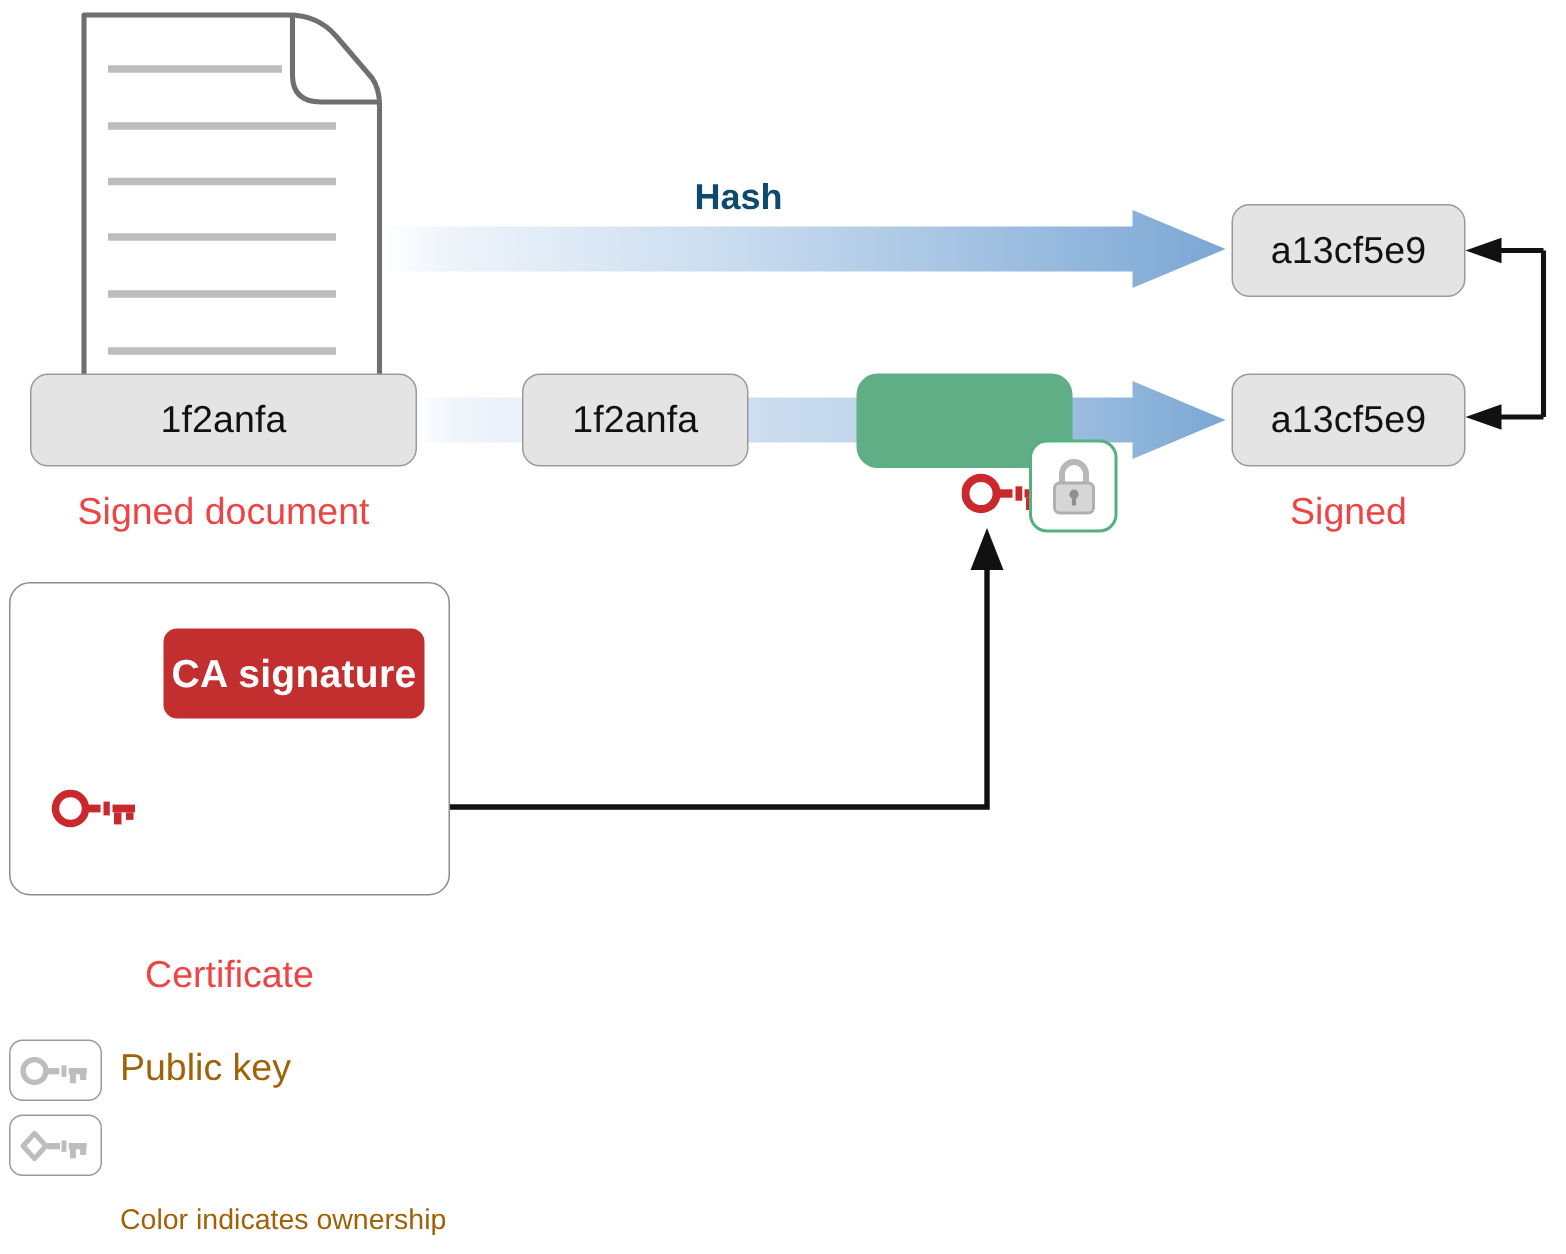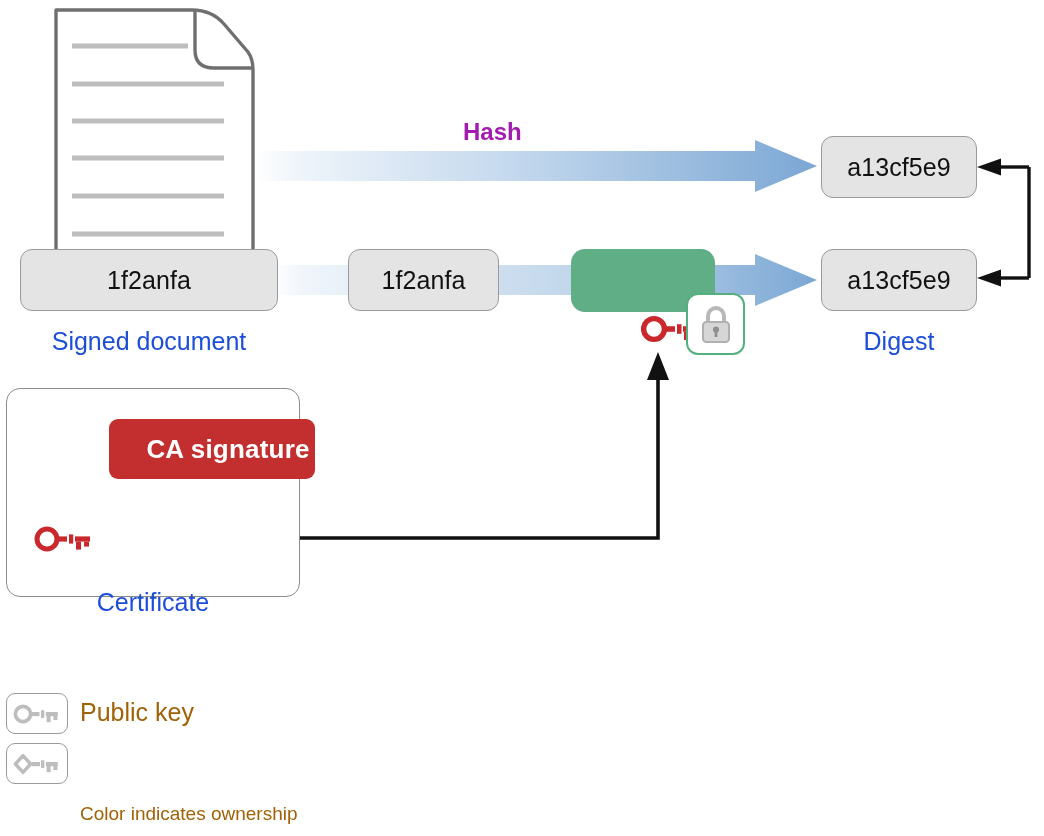--- a/index.html
+++ b/index.html
@@ -30,29 +30,29 @@
     justify-content: center;
     color: #111;
     font-size: 25px;
     letter-spacing: 0.1px;
     box-sizing: border-box;
   }
 
   
   .caption {
     font-size: 25px;
-    color: #1d4ed8;
+    color: #ef4444;
     text-align: center;
     white-space: nowrap;
   }
 
   .hash-label {
     font-size: 24px;
     font-weight: bold;
-    color: #a21caf;
+    color: #0c4a6e;
     white-space: nowrap;
   }
 
   
   .doc-wrap { pointer-events: none; }
 
   
   .arrow-svg { display: block; }
 
   
@@ -79,21 +79,20 @@
   .ca-sig {
     background: #c32f2f;
     border-radius: 9px;
     color: #ffffff;
     font-size: 26px;
     font-weight: bold;
     display: flex;
     align-items: center;
     justify-content: center;
     letter-spacing: 0.2px;
-    padding-left: 32px;
   }
 
   
   .legend-chip {
     border: 1.6px solid #9a9a9a;
     border-radius: 9px;
     background: #ffffff;
     box-sizing: border-box;
     display: flex;
     align-items: center;
@@ -219,41 +218,41 @@
 
   <div class="abs databox" style="left:821px; top:136px; width:156px; height:62px;">
     <span>a13cf5e9</span>
   </div>
 
   <div class="abs databox" style="left:821px; top:249px; width:156px; height:62px;">
     <span>a13cf5e9</span>
   </div>
 
   <div class="abs caption" style="left:821px; top:327px; width:156px;">
-    <span>Digest</span>
+    <span>Signed</span>
   </div>
 
   <div class="abs certificate" style="left:6px; top:388px; width:294px; height:209px;">
     <div class="ca-sig abs" style="left:102px; top:30px; width:174px; height:60px;">
       <span>CA signature</span>
     </div>
     <div class="abs" style="left:26px; top:132px; width:62px; height:36px;">
       <svg width="62" height="36" viewBox="0 0 62 36">
         <g fill="none" stroke="#c9282d" stroke-width="5">
           <circle cx="14" cy="18" r="10"></circle>
         </g>
         <rect x="24" y="15.4" width="10" height="5.2" fill="#c9282d"></rect>
         <rect x="36" y="13.4" width="4.2" height="9.2" fill="#c9282d"></rect>
         <rect x="42" y="15.4" width="15" height="5.2" fill="#c9282d"></rect>
         <rect x="43" y="20.6" width="5" height="8" fill="#c9282d"></rect>
         <rect x="51" y="20.6" width="5" height="5" fill="#c9282d"></rect>
       </svg>
     </div>
   </div>
-  <div class="abs caption" style="left:6px; top:588px; width:294px;">
+  <div class="abs caption" style="left:6px; top:636px; width:294px;">
     <span>Certificate</span>
   </div>
 
   <div class="abs legend-chip" style="left:6px; top:693px; width:62px; height:41px;">
     <svg width="50" height="26" viewBox="0 0 50 26">
       <circle cx="11" cy="13" r="7.6" fill="none" stroke="#bdbdbd" stroke-width="3.6"></circle>
       <rect x="18.5" y="11" width="9" height="4.2" fill="#bdbdbd"></rect>
       <rect x="29" y="9.3" width="3.3" height="7.6" fill="#bdbdbd"></rect>
       <rect x="33.8" y="11" width="12" height="4.2" fill="#bdbdbd"></rect>
       <rect x="34.6" y="15" width="4" height="6.2" fill="#bdbdbd"></rect>

